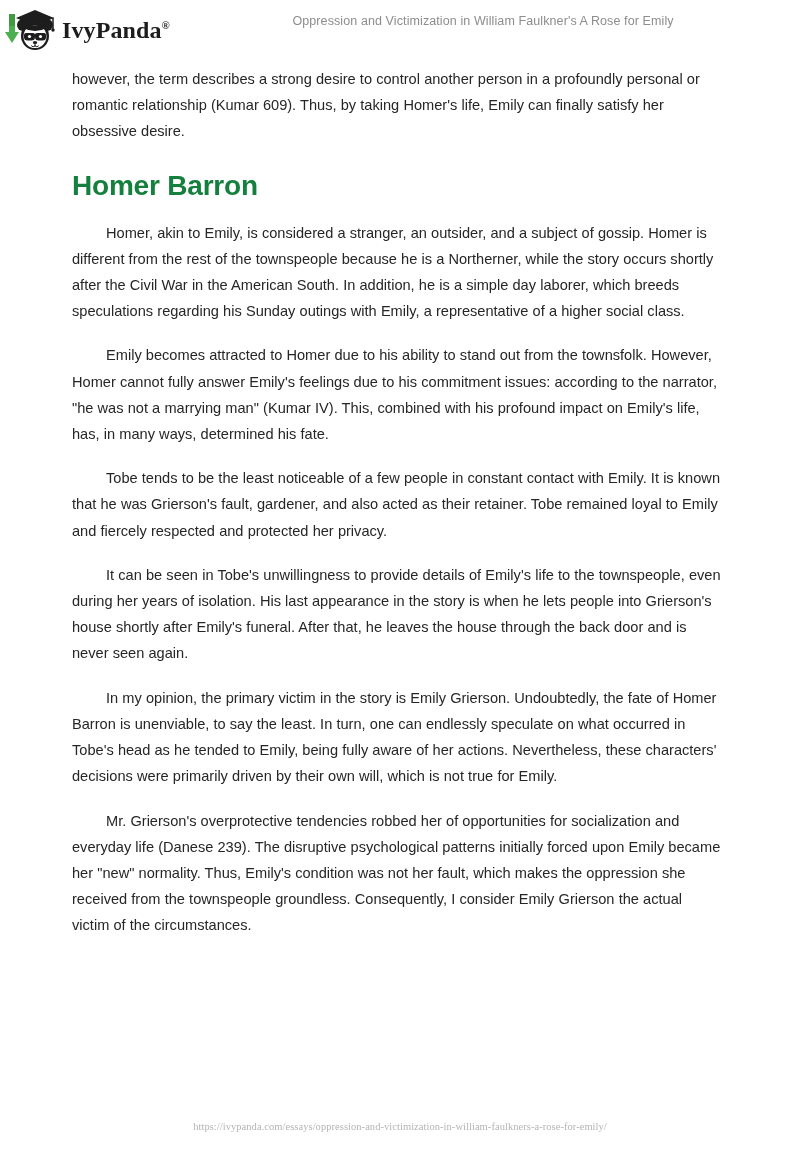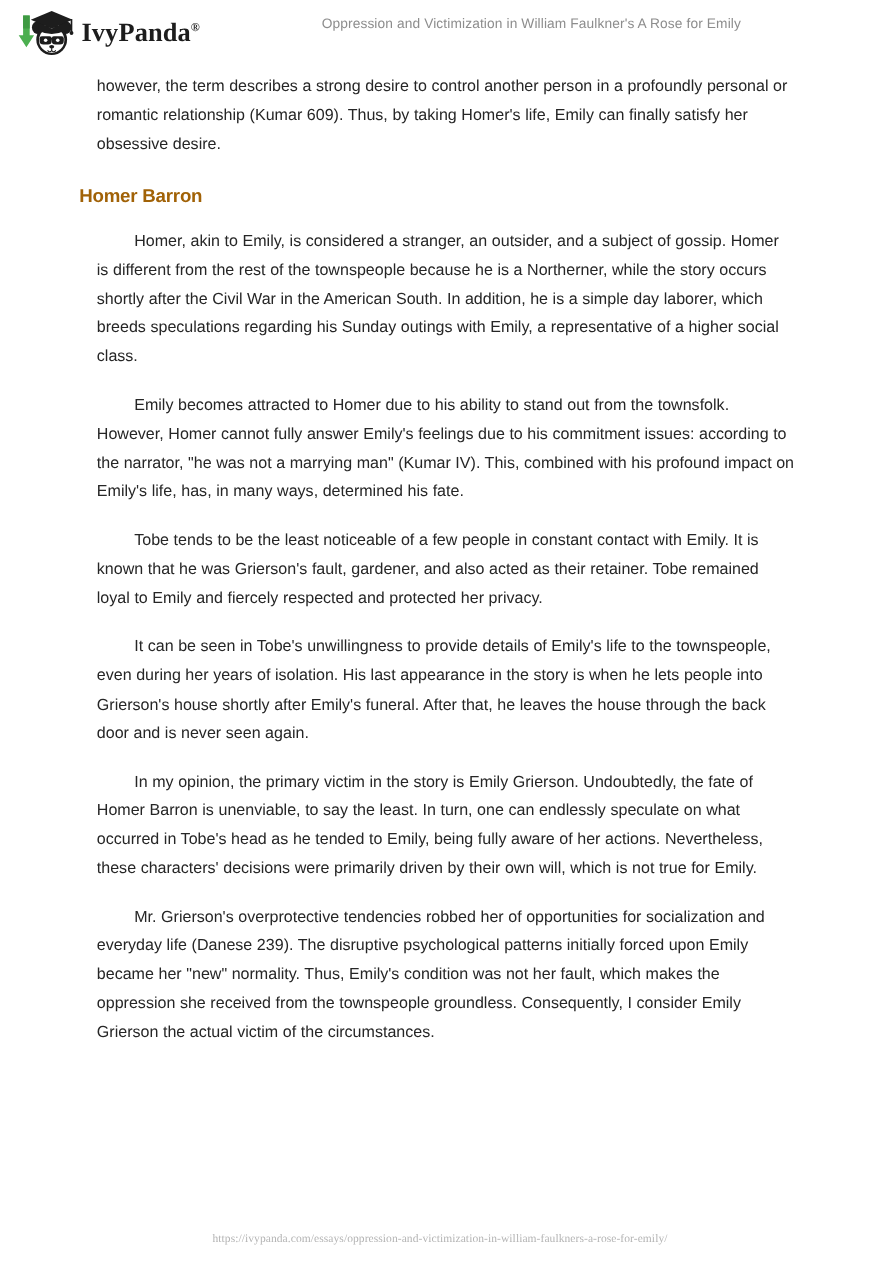--- a/index.html
+++ b/index.html
@@ -32,21 +32,21 @@
     left: 0;
     top: 0;
     width: 800px;
     height: 58px;
     display: flex;
     align-items: flex-start;
   }
 
   .brand {
     position: absolute;
-    left: 16px;
+    left: 4px;
     top: 6px;
     display: flex;
     align-items: center;
     gap: 6px;
     height: 48px;
     justify-content: center;
   }
 
   .brand-mark {
     width: 52px;
@@ -94,34 +94,34 @@
     left: 72px;
     top: 66px;
     width: 650px;
   }
 
   .para {
     font-family: "Liberation Sans", sans-serif;
     font-size: 14.6px;
     line-height: 26.2px;
     color: #262626;
-    margin: 0 0 18px 16px;
+    margin: 0 0 18px 0;
     text-indent: 34px;
     text-align: left;
     word-spacing: 0.1px;
   }
   .para.no-indent {
     text-indent: 0;
   }
 
   h2.section-heading {
     font-family: "Liberation Sans", sans-serif;
-    font-size: 17px;
+    font-size: 28px;
     font-weight: 700;
-    color: #a16207;
+    color: #15803d;
     line-height: 1.18;
     margin: 24px 0 18px 0;
     letter-spacing: -0.2px;
   }
 
   
   .page-footer {
     position: absolute;
     left: 0;
     bottom: 26px;

